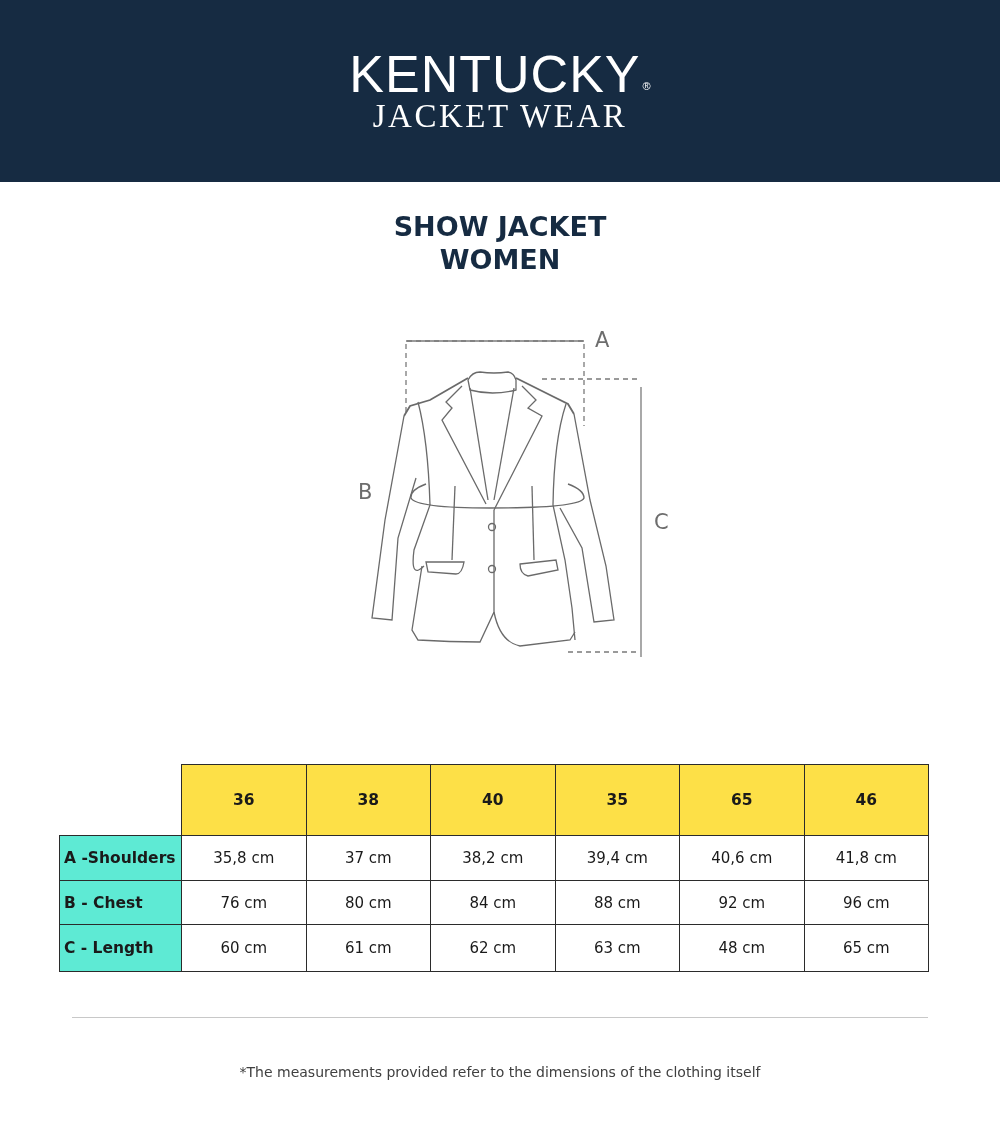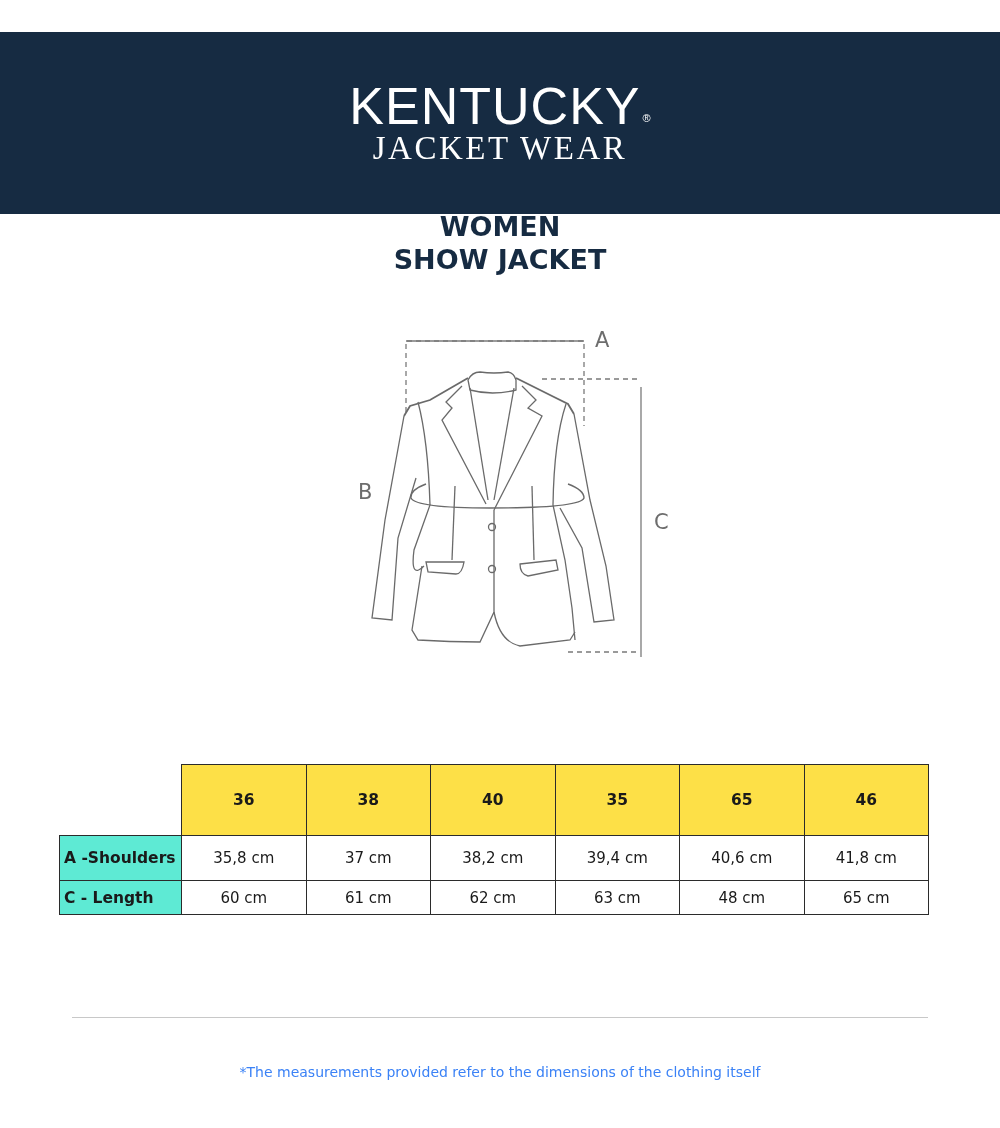--- a/index.html
+++ b/index.html
@@ -1,21 +1,21 @@
 <!DOCTYPE html>
 <html><head>
 <meta charset="utf-8">
 <style>
   * { box-sizing: border-box; margin: 0; padding: 0; }
   html, body { width: 1000px; height: 1128px; background: #ffffff; overflow: hidden; }
   body { font-family: "DejaVu Sans", "Liberation Sans", sans-serif; position: relative; }
 
   .header {
     position: absolute; left: 0; top: 0; width: 1000px; height: 182px;
-    background: #162b42; color: #ffffff; text-align: center; margin-top: 32px;
+    background: #162b42; color: #ffffff; text-align: center;
   }
   .brand-main {
     position: absolute; left: 0; width: 1000px; top: 46px;
     font-family: "Liberation Sans", "DejaVu Sans", sans-serif;
     font-size: 52px; letter-spacing: 1px; line-height: 56px; font-weight: normal;
   }
   .brand-main .reg { font-size: 11px; vertical-align: 2px; margin-left: 2px; letter-spacing: 0; }
   .brand-sub {
     position: absolute; left: 0; width: 1000px; top: 98px;
     font-family: "Liberation Serif", "DejaVu Serif", serif;
@@ -39,39 +39,39 @@
     font-family: "DejaVu Sans", sans-serif; color: #1a1a1a;
   }
   table.sizes td, table.sizes th {
     border: 1.5px solid #2b2b2b; text-align: center; font-size: 15px; font-weight: normal;
   }
   table.sizes th.corner { border: none; background: transparent; width: 122px; }
   table.sizes th.size { background: #fde047; font-weight: bold; height: 71px; width: 124.5px; font-size: 15.5px; }
   table.sizes td.rowlabel { background: #5eead4; font-weight: bold; text-align: left; padding-left: 4px; width: 122px; font-size: 15.5px; }
   table.sizes tr.r1 td { height: 45px; }
   table.sizes tr.r2 td { height: 44px; }
-  table.sizes tr.r3 td { height: 34px; }
+  table.sizes tr.r3 td { height: 47px; }
 
   .divider { position: absolute; left: 72px; top: 1017px; width: 856px; height: 1px; background: #c8c8c8; }
   .footnote {
     position: absolute; left: 0; width: 1000px; top: 1064px; text-align: center;
-    color: #3b82f6; font-size: 14px; font-family: "DejaVu Sans", sans-serif;
+    color: #404040; font-size: 14px; font-family: "DejaVu Sans", sans-serif;
   }
 </style>
 </head>
 <body>
 
 <div class="header">
   <div class="brand-main"><span>KENTUCKY</span><span class="reg">®</span></div>
   <div class="brand-sub">JACKET WEAR</div>
 </div>
 
 <div class="title">
+  <div>SHOW JACKET</div>
   <div>WOMEN</div>
-  <div>SHOW JACKET</div>
 </div>
 
 <div class="diagram">
   <svg viewBox="340 320 340 350" fill="none" stroke="#6a6a6a" stroke-width="1.3">
 
     <path d="M406 412 V341 H584 V426" stroke-dasharray="5 4" stroke="#7a7a7a"></path>
     <line x1="406" y1="341" x2="584" y2="341" stroke="#7a7a7a"></line>
 
     <path d="M542 379 H640" stroke-dasharray="5 4" stroke="#7a7a7a"></path>
     <path d="M568 652 H640" stroke-dasharray="5 4" stroke="#7a7a7a"></path>
@@ -126,20 +126,29 @@
   </tr>
   <tr class="r1">
     <td class="rowlabel">A -Shoulders</td>
     <td>35,8 cm</td>
     <td>37 cm</td>
     <td>38,2 cm</td>
     <td>39,4 cm</td>
     <td>40,6 cm</td>
     <td>41,8 cm</td>
   </tr>
+  <tr class="r2">
+    <td class="rowlabel">B - Chest</td>
+    <td>76 cm</td>
+    <td>80 cm</td>
+    <td>84 cm</td>
+    <td>88 cm</td>
+    <td>92 cm</td>
+    <td>96 cm</td>
+  </tr>
   <tr class="r3">
     <td class="rowlabel">C - Length</td>
     <td>60 cm</td>
     <td>61 cm</td>
     <td>62 cm</td>
     <td>63 cm</td>
     <td>48 cm</td>
     <td>65 cm</td>
   </tr>
 </tbody>

